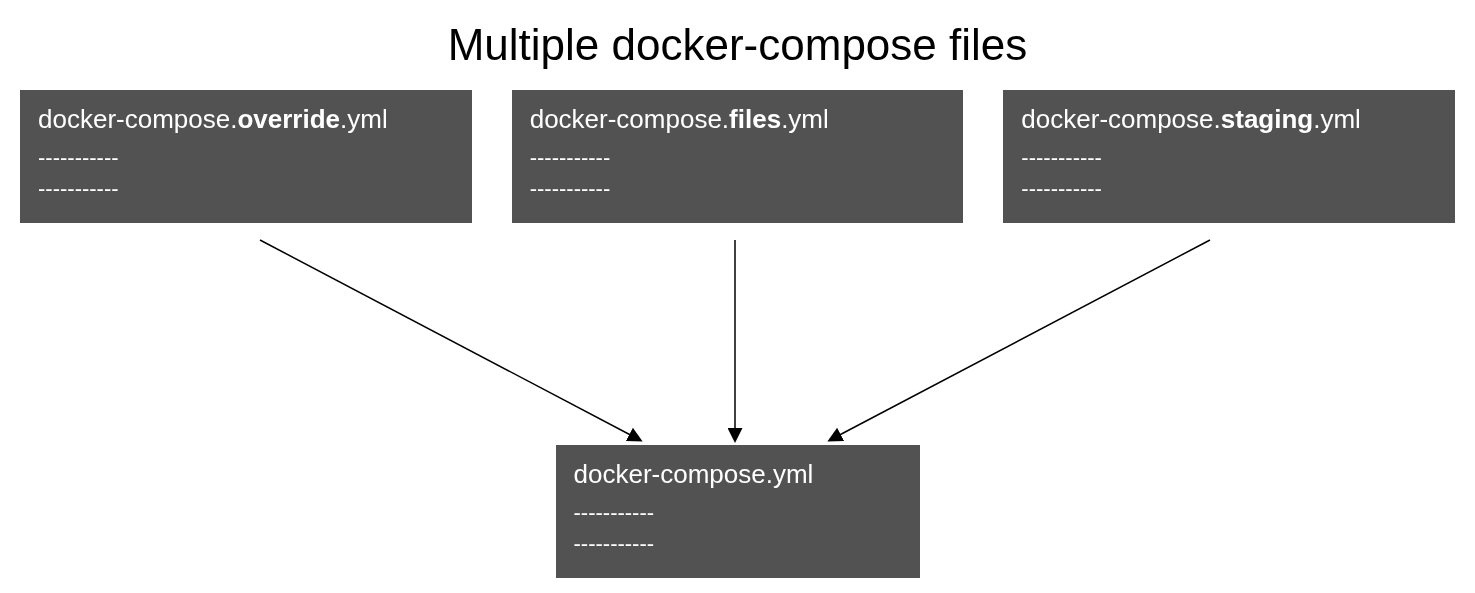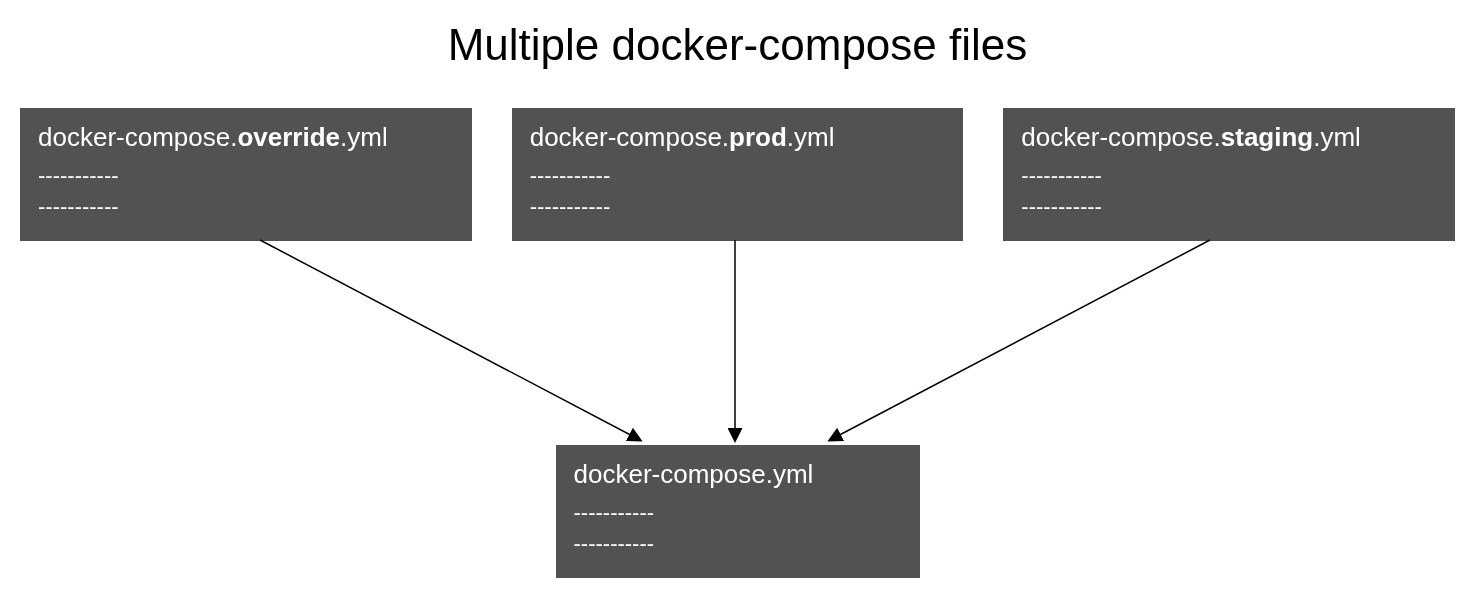--- a/index.html
+++ b/index.html
@@ -13,21 +13,21 @@
       width: 1475px;
       height: 593px;
       position: relative;
     }
     .title {
       text-align: center;
       font-size: 44px;
       font-weight: 300;
       color: #000;
       padding-top: 20px;
-      padding-bottom: 38px;
+      padding-bottom: 20px;
     }
     .top-row {
       display: flex;
       justify-content: space-between;
       padding: 0 20px;
       gap: 40px;
       align-items: flex-end;
     }
     .file-box {
       background: #535252;
@@ -76,21 +76,21 @@
 <div class="top-row">
   <div class="file-box">
     <div class="file-name">
       <span>docker-compose.</span><span class="bold">override</span><span>.yml</span>
     </div>
     <div class="dashes">-----------</div>
     <div class="dashes">-----------</div>
   </div>
   <div class="file-box">
     <div class="file-name">
-      <span>docker-compose.</span><span class="bold">prod</span><span>.yml</span>
+      <span>docker-compose.</span><span class="bold">files</span><span>.yml</span>
     </div>
     <div class="dashes">-----------</div>
     <div class="dashes">-----------</div>
   </div>
   <div class="file-box">
     <div class="file-name">
       <span>docker-compose.</span><span class="bold">staging</span><span>.yml</span>
     </div>
     <div class="dashes">-----------</div>
     <div class="dashes">-----------</div>

